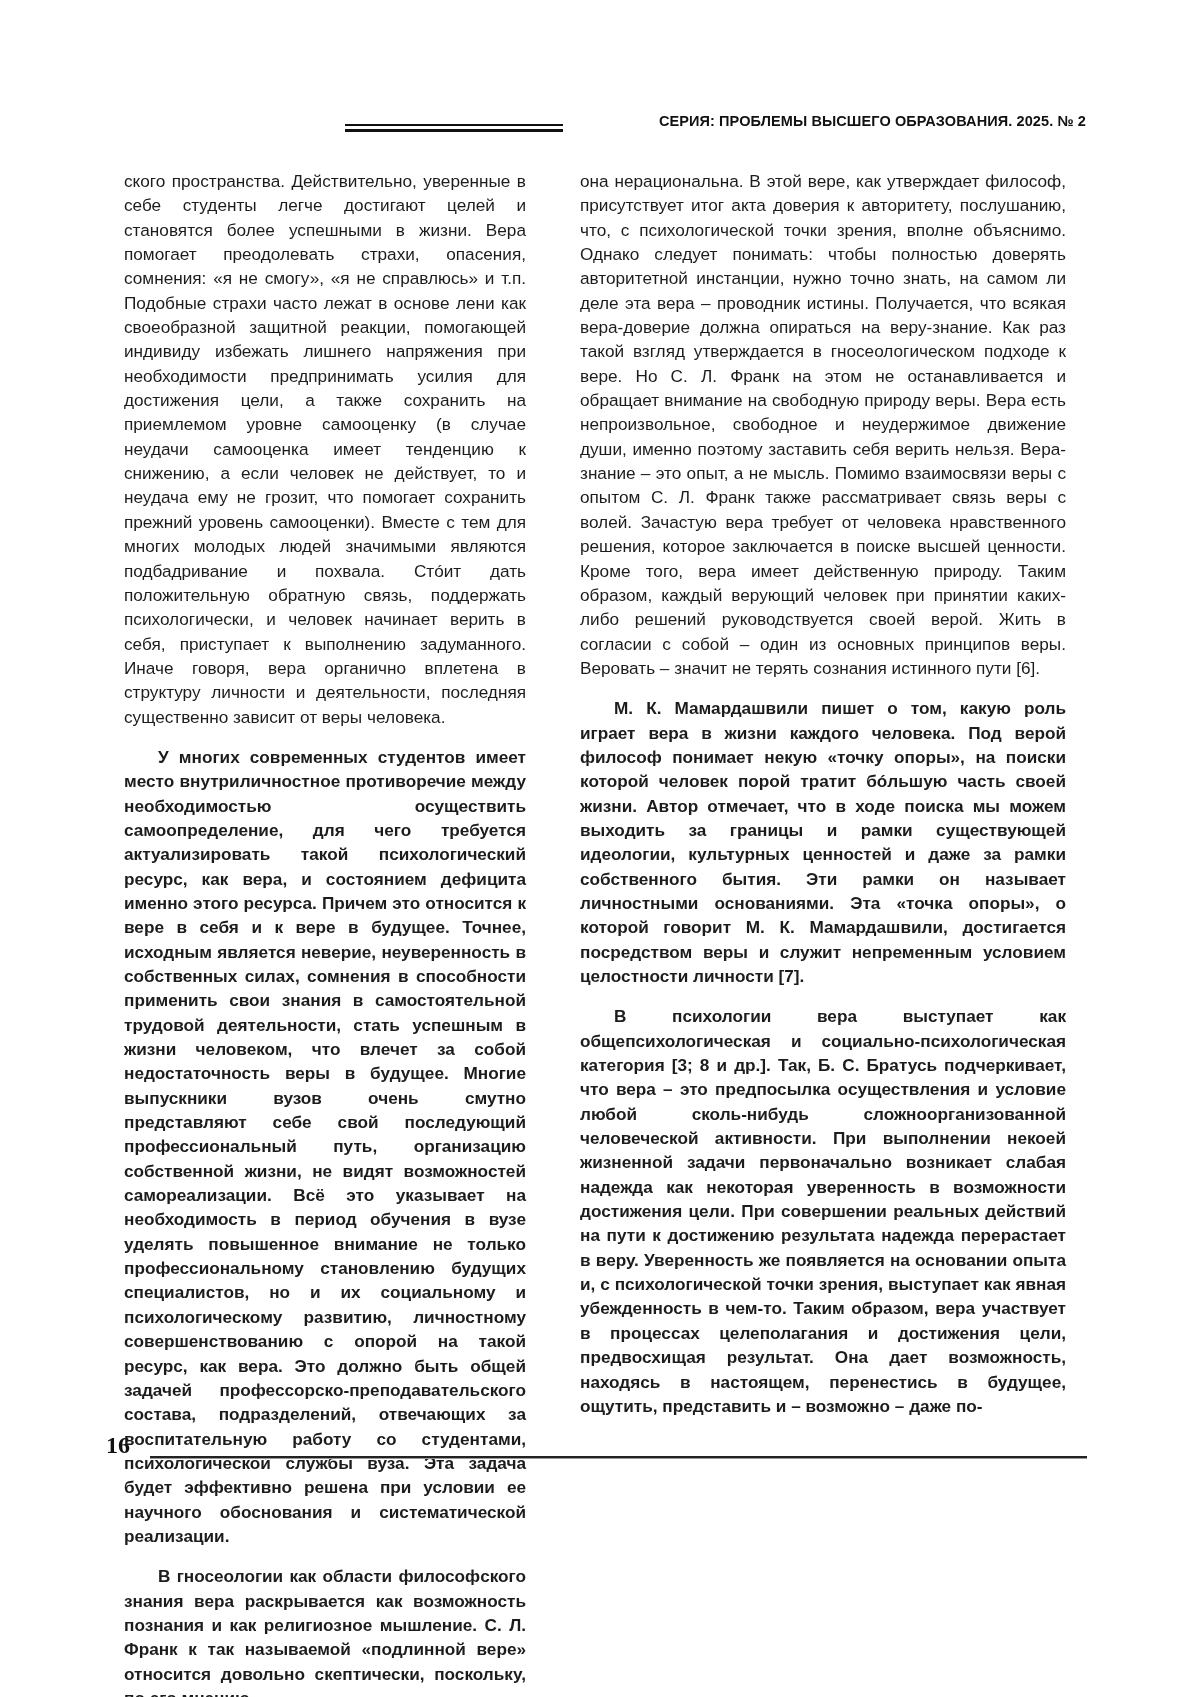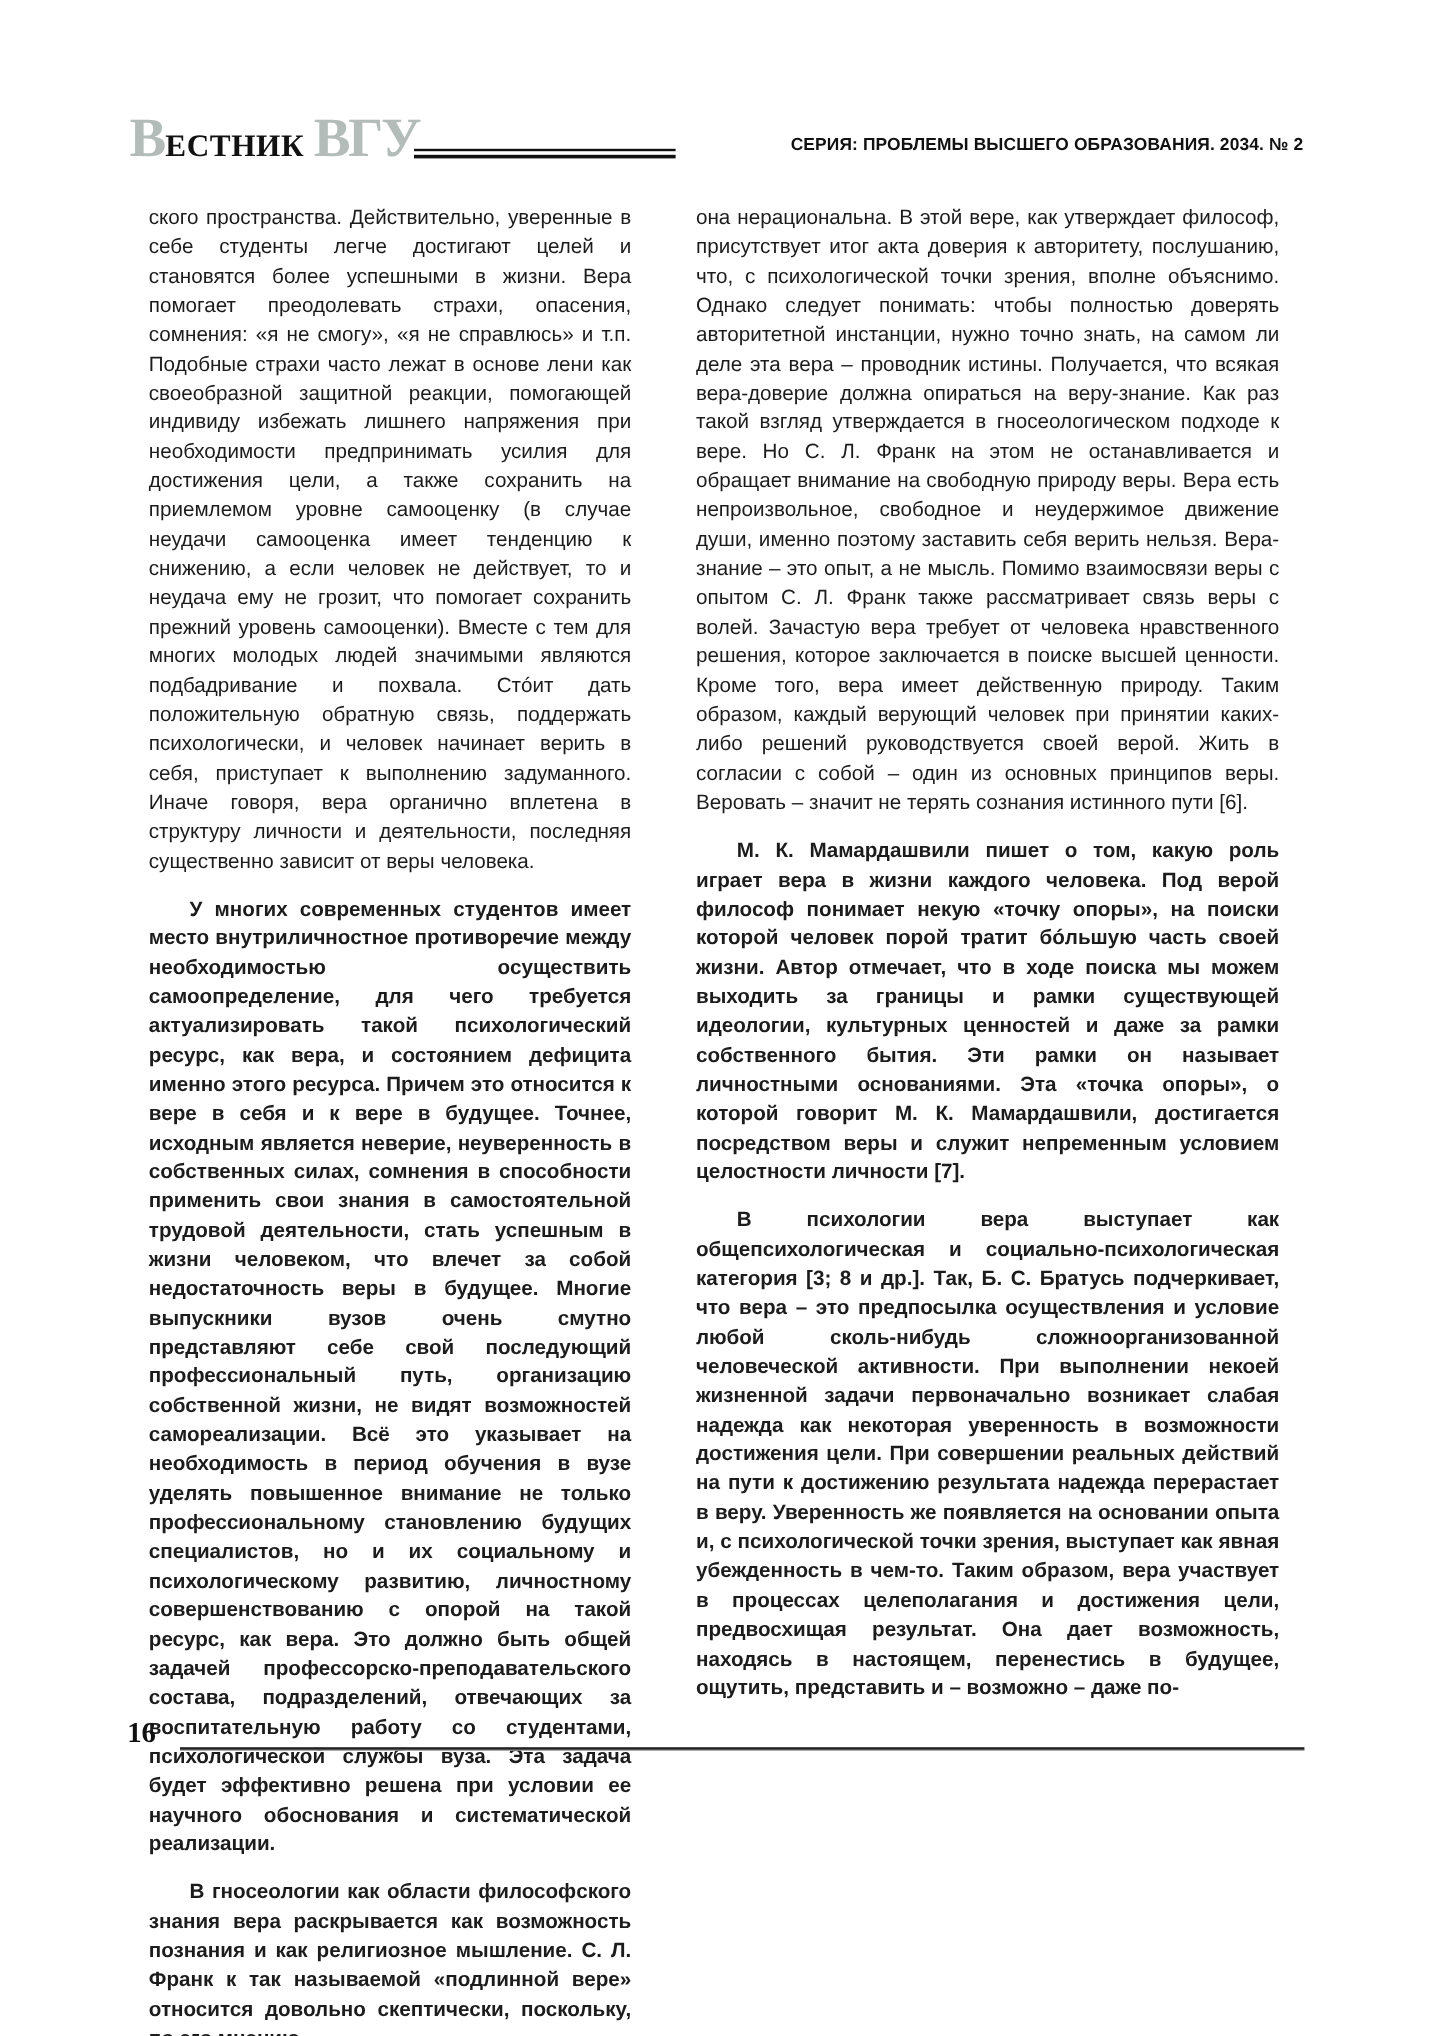--- a/index.html
+++ b/index.html
@@ -19,28 +19,25 @@
   .col.right { left:564px; width:518px; }
   .col p { margin:16px; text-indent:0; }
   .col p.indent { text-indent:34px;font-weight:bold; }
   .footer-num { position:absolute; left:106px; top:1432px; font-family:"Liberation Serif", serif; font-weight:bold; font-size:24px; color:#111; }
   .footer-rule { position:absolute; left:150px; top:1456px; width:937px; height:2px; background:#222; box-shadow:0 1px 0 #999; }
 </style>
 </head>
 <body>
 
 <div class="header">
-  <div class="logo">
-    <span class="cap">В</span><span class="small">естник</span><span class="abbr">ВГУ</span>
-  </div>
   <div class="rule-double">
       <div></div>
       <div></div>
     </div>
-  <div class="series">СЕРИЯ: ПРОБЛЕМЫ ВЫСШЕГО ОБРАЗОВАНИЯ. 2034. № 2</div>
+  <div class="series">СЕРИЯ: ПРОБЛЕМЫ ВЫСШЕГО ОБРАЗОВАНИЯ. 2025. № 2</div>
 </div>
 
 <div class="col left">
   <p>ского пространства. Действительно, уверенные в себе студенты легче достигают целей и становятся более успешными в жизни. Вера помогает преодолевать страхи, опасения, сомнения: «я не смогу», «я не справлюсь» и т.п. Подобные страхи часто лежат в основе лени как своеобразной защитной реакции, помогающей индивиду избежать лишнего напряжения при необходимости предпринимать усилия для достижения цели, а также сохранить на приемлемом уровне самооценку (в случае неудачи самооценка имеет тенденцию к снижению, а если человек не действует, то и неудача ему не грозит, что помогает сохранить прежний уровень самооценки). Вместе с тем для многих молодых людей значимыми являются подбадривание и похвала. Стóит дать положительную обратную связь, поддержать психологически, и человек начинает верить в себя, приступает к выполнению задуманного. Иначе говоря, вера органично вплетена в структуру личности и деятельности, последняя существенно зависит от веры человека.</p>
   <p class="indent">У многих современных студентов имеет место внутриличностное противоречие между необходимостью осуществить самоопределение, для чего требуется актуализировать такой психологический ресурс, как вера, и состоянием дефицита именно этого ресурса. Причем это относится к вере в себя и к вере в будущее. Точнее, исходным является неверие, неуверенность в собственных силах, сомнения в способности применить свои знания в самостоятельной трудовой деятельности, стать успешным в жизни человеком, что влечет за собой недостаточность веры в будущее. Многие выпускники вузов очень смутно представляют себе свой последующий профессиональный путь, организацию собственной жизни, не видят возможностей самореализации. Всё это указывает на необходимость в период обучения в вузе уделять повышенное внимание не только профессиональному становлению будущих специалистов, но и их социальному и психологическому развитию, личностному совершенствованию с опорой на такой ресурс, как вера. Это должно быть общей задачей профессорско-преподавательского состава, подразделений, отвечающих за воспитательную работу со студентами, психологической службы вуза. Эта задача будет эффективно решена при условии ее научного обоснования и систематической реализации.</p>
   <p class="indent">В гносеологии как области философского знания вера раскрывается как возможность познания и как религиозное мышление. С. Л. Франк к так называемой «подлинной вере» относится довольно скептически, поскольку, по его мнению,</p>
 </div>
 
 <div class="col right">
   <p>она нерациональна. В этой вере, как утверждает философ, присутствует итог акта доверия к авторитету, послушанию, что, с психологической точки зрения, вполне объяснимо. Однако следует понимать: чтобы полностью доверять авторитетной инстанции, нужно точно знать, на самом ли деле эта вера – проводник истины. Получается, что всякая вера-доверие должна опираться на веру-знание. Как раз такой взгляд утверждается в гносеологическом подходе к вере. Но С. Л. Франк на этом не останавливается и обращает внимание на свободную природу веры. Вера есть непроизвольное, свободное и неудержимое движение души, именно поэтому заставить себя верить нельзя. Вера-знание – это опыт, а не мысль. Помимо взаимосвязи веры с опытом С. Л. Франк также рассматривает связь веры с волей. Зачастую вера требует от человека нравственного решения, которое заключается в поиске высшей ценности. Кроме того, вера имеет действенную природу. Таким образом, каждый верующий человек при принятии каких-либо решений руководствуется своей верой. Жить в согласии с собой – один из основных принципов веры. Веровать – значит не терять сознания истинного пути [6].</p>

